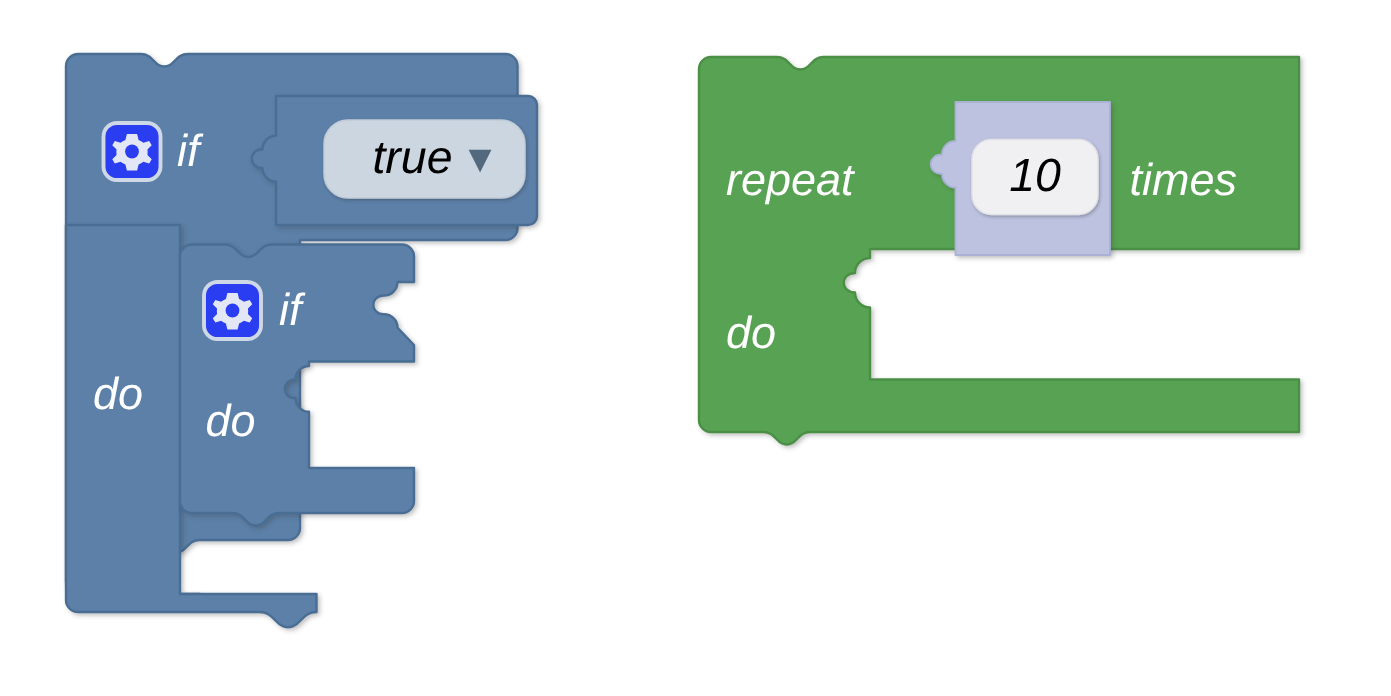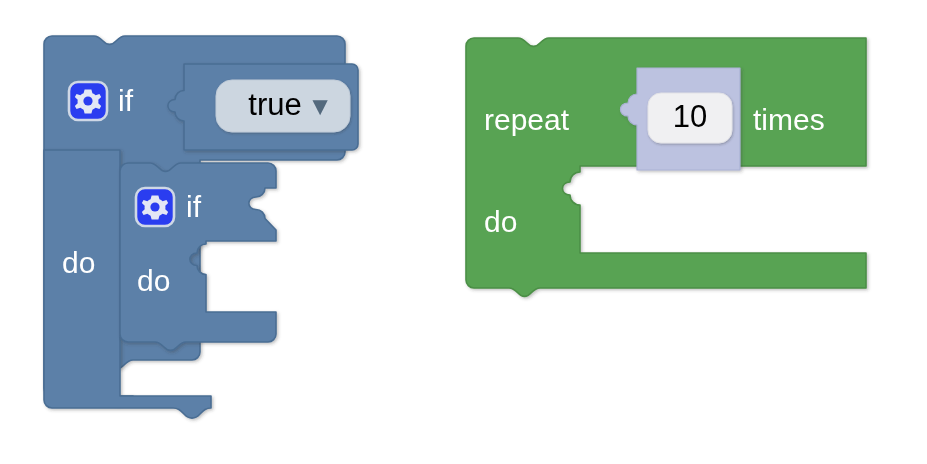--- a/index.html
+++ b/index.html
@@ -14,20 +14,21 @@
     position: relative;
     overflow: hidden;
     font-family: "Liberation Sans", sans-serif;
   }
   #workspace {
     position: absolute;
     left: 0;
     top: 0;
     width: 927px;
     height: 356px;
+    font-style: italic;
   }
   .block-text {
     font-family: "Liberation Sans", sans-serif;
     font-size: 30px;
     fill: #ffffff;
     dominant-baseline: middle;
   }
   .field-text {
     font-family: "Liberation Sans", sans-serif;
     font-size: 31px;

